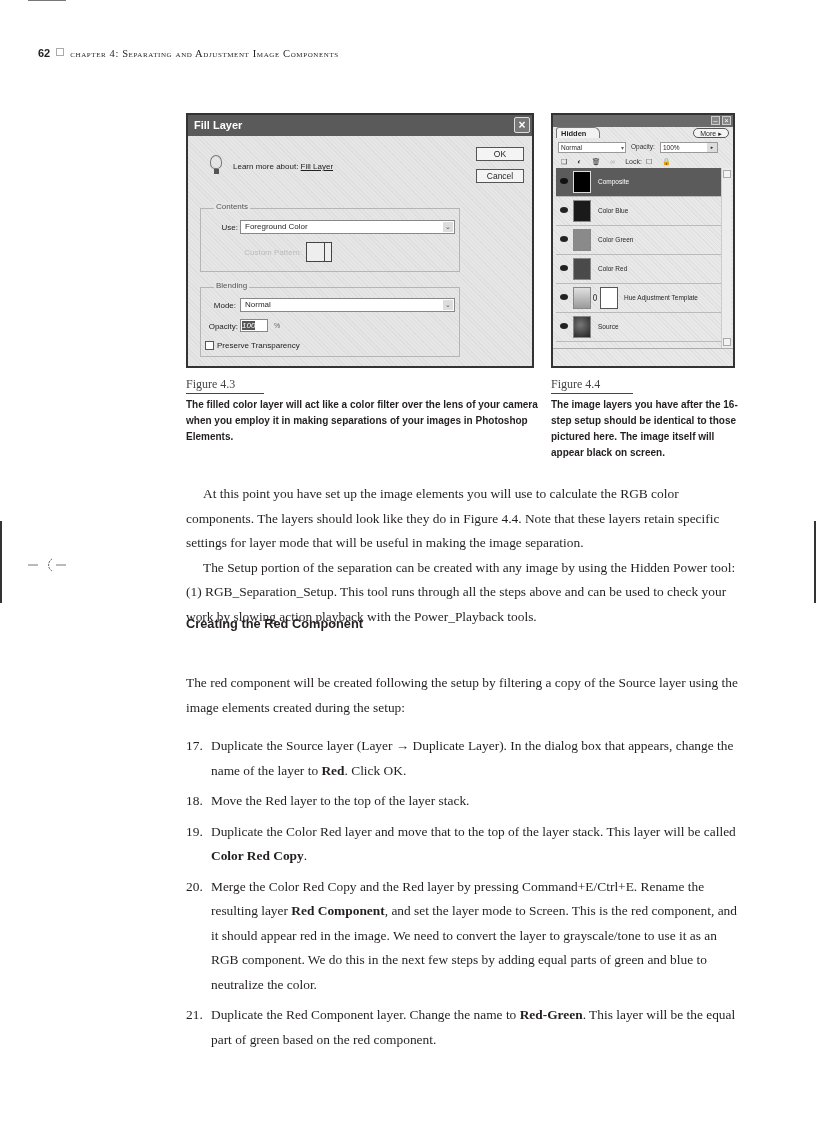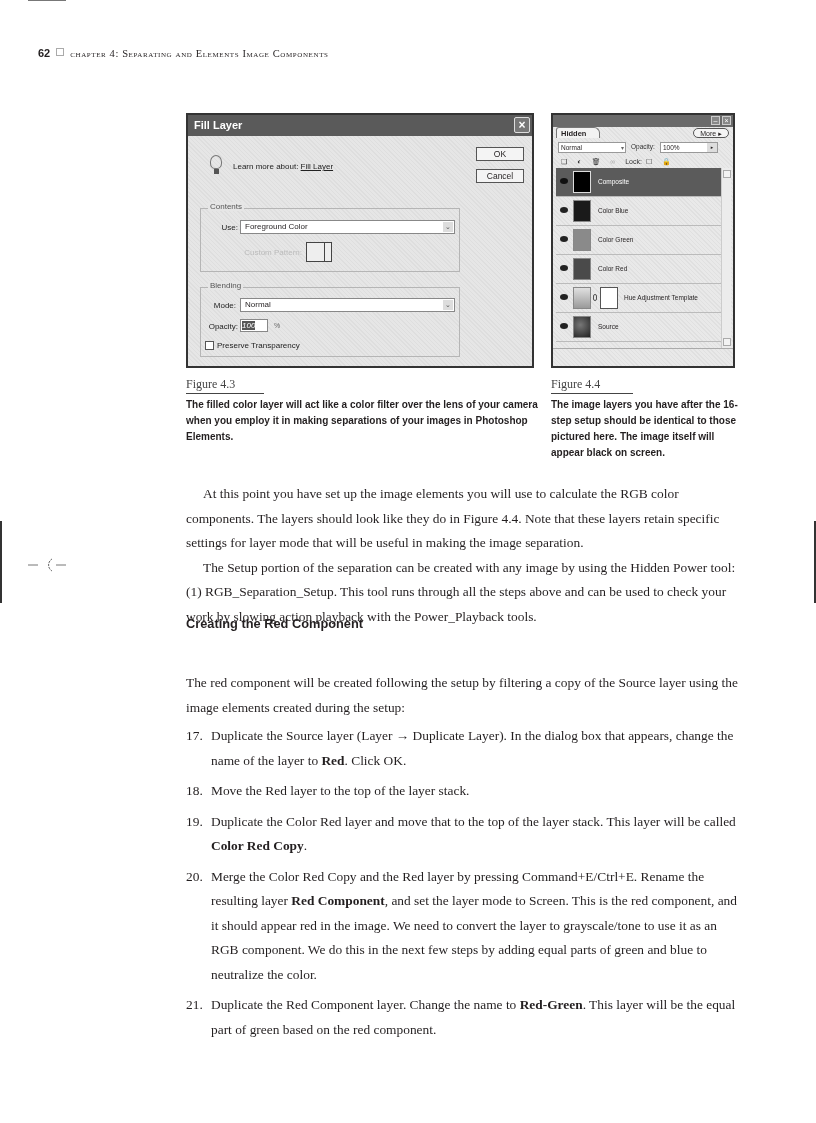--- a/index.html
+++ b/index.html
@@ -15,21 +15,21 @@
   .dlg { left:186px; top:113px; width:348px; height:255px; background:#e6e6e6; border:2px solid #333; box-sizing:border-box;
          background-image: repeating-linear-gradient(45deg, rgba(0,0,0,0.035) 0 1px, transparent 1px 3px); font-family:"Liberation Sans", sans-serif; }
   .dlg-title { position:absolute; left:0; top:0; right:0; height:21px; background:#5a5a5a; color:#fff; font-size:11px; font-weight:bold; line-height:21px; padding-left:6px; }
   .dlg-close { position:absolute; right:2px; top:2px; width:16px; height:16px; border:1px solid #ddd; border-radius:2px; background:#777; color:#fff; font-size:12px; line-height:15px; text-align:center; box-sizing:border-box; }
   .btn { position:absolute; width:48px; height:14px; border:1px solid #555; background:#f4f4f4; font-size:8.5px; line-height:13px; text-align:center; box-sizing:border-box; }
   .bulb { position:absolute; left:22px; top:40px; width:12px; height:14px; border:1px solid #777; border-radius:50% 50% 40% 40%; box-sizing:border-box; }
   .bulb-base { position:absolute; left:26px; top:54px; width:5px; height:5px; background:#555; }
   .learn { position:absolute; left:45px; top:47px; font-size:8px; color:#222; }
   .learn a { text-decoration:underline; color:#222; }
   .group { position:absolute; border:1px solid #b5b5b5; box-sizing:border-box; }
-  .group-label { position:absolute; font-size:8px; color:#555; background:#e6e6e6; padding:0 2px; }
+  .group-label { position:absolute; font-size:8px; color:#555; background:#e6e6e6; padding:0 2px;margin-left:6px; }
   .field-label { position:absolute; font-size:8px; color:#222; text-align:right; }
   .select { position:absolute; height:14px; background:#fff; border:1px solid #888; box-sizing:border-box; font-size:8px; line-height:12px; padding-left:4px; }
   .select .arrow { position:absolute; right:1px; top:1px; width:10px; height:10px; background:#ddd; font-size:7px; line-height:10px; text-align:center; color:#555; }
   .disabled { color:#bbb; }
   .pattern-box { position:absolute; width:26px; height:20px; border:1px solid #444; background:#eee; box-sizing:border-box; }
   .pattern-box:after { content:""; position:absolute; right:6px; top:0; bottom:0; width:1px; background:#444; }
   .opacity-input { position:absolute; width:28px; height:13px; background:#fff; border:1px solid #888; box-sizing:border-box; font-size:8px; line-height:11px; padding-left:1px; }
   .opacity-input span { background:#555; color:#fff;font-style:italic; }
   .checkbox { position:absolute; width:9px; height:9px; border:1px solid #555; background:#fff; box-sizing:border-box; }
 
@@ -73,21 +73,21 @@
   .reg-mark { left:26px; top:556px; width:44px; height:18px; }
   .crop-left { left:0; top:521px; width:2px; height:82px; background:#333; }
   .crop-right { left:814px; top:521px; width:2px; height:82px; background:#333; }
 </style>
 </head>
 <body>
 
 <div class="abs toprule"></div>
 
 <div class="abs running-head">
-  <span class="pnum">62</span><span class="sep"></span><span class="chap">chapter 4: Separating and Elements Image Components</span>
+  <span class="pnum">62</span><span class="sep"></span><span class="chap">chapter 4: Separating and Adjustment Image Components</span>
 </div>
 
 <div class="abs dlg">
   <div class="dlg-title">
     <span>Fill Layer</span>
     <div class="dlg-close">×</div>
   </div>
   <div class="btn" style="left:288px;top:32px;">OK</div>
   <div class="btn" style="left:288px;top:54px;">Cancel</div>
 
@@ -198,21 +198,21 @@
 </div>
 
 <div class="abs body-text" style="left:186px;top:482px;width:552px;">
   <p class="para">At this point you have set up the image elements you will use to calculate the RGB color components. The layers should look like they do in Figure 4.4. Note that these layers retain specific settings for layer mode that will be useful in making the image separation.</p>
   <p class="para">The Setup portion of the separation can be created with any image by using the Hidden Power tool: (1) RGB_Separation_Setup. This tool runs through all the steps above and can be used to check your work by slowing action playback with the Power_Playback tools.</p>
 </div>
 
 <div class="abs subhead" style="left:186px;top:616px;">Creating the Red Component</div>
 
 <div class="abs body-text" style="left:186px;top:671px;width:552px;">
-  <p class="para noind" style="margin-bottom:4px;">The red component will be created following the setup by filtering a copy of the Source layer using the image elements created during the setup:</p>
+  <p class="para noind" style="margin-bottom:14px;">The red component will be created following the setup by filtering a copy of the Source layer using the image elements created during the setup:</p>
 
   <div class="step">
     <span class="num">17.</span><span>Duplicate the Source layer (Layer → Duplicate Layer). In the dialog box that appears, change the name of the layer to </span><b>Red</b><span>. Click OK.</span>
   </div>
   <div class="step">
     <span class="num">18.</span><span>Move the Red layer to the top of the layer stack.</span>
   </div>
   <div class="step">
     <span class="num">19.</span><span>Duplicate the Color Red layer and move that to the top of the layer stack. This layer will be called </span><b>Color Red Copy</b><span>.</span>
   </div>

